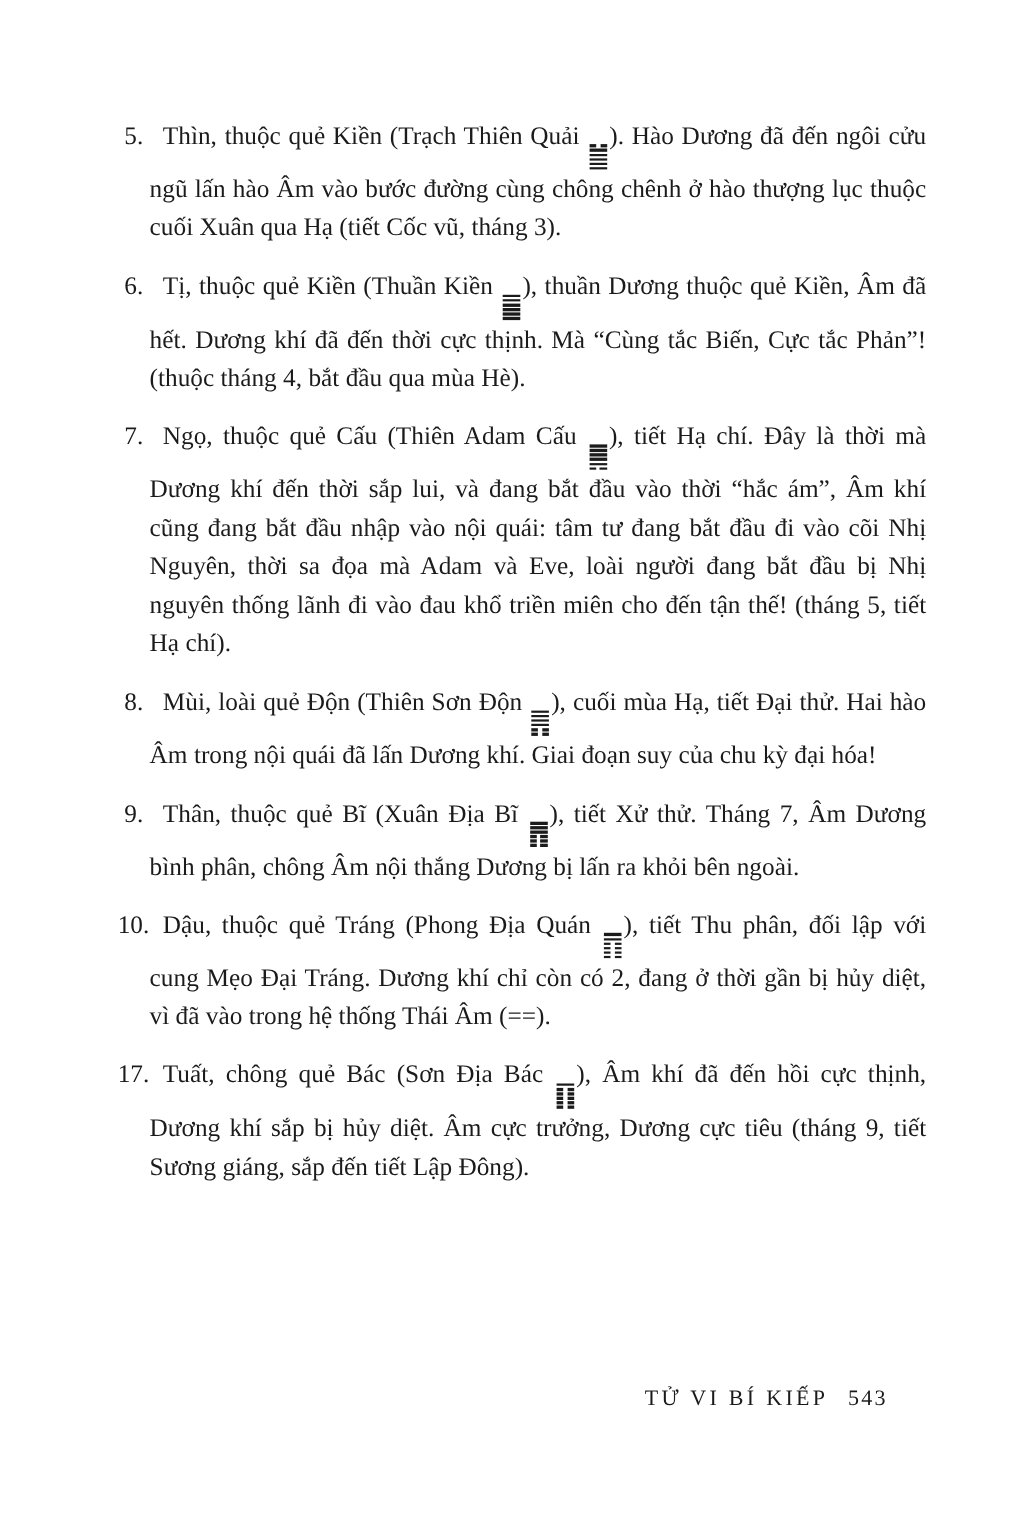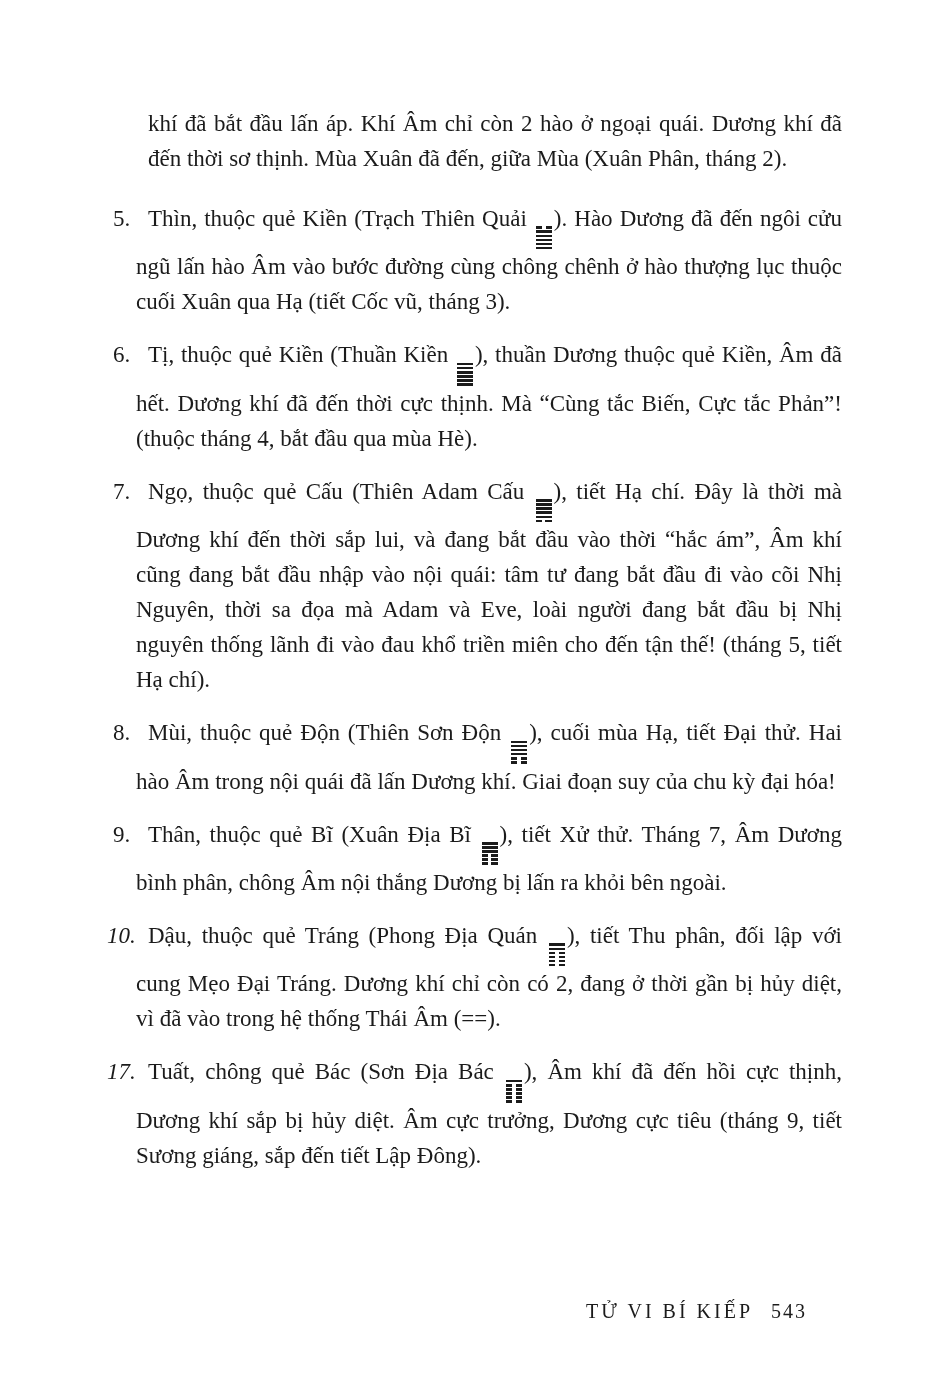--- a/index.html
+++ b/index.html
@@ -29,53 +29,51 @@
   .item {
     position:relative;
     margin:0 0 18px 0;
     text-indent:12px;
   }
   .item .num {
     position:absolute;
     left:-23px; top:0;
     text-indent:0;
   }
-  .item.wide .num { left:-29px;font-style:italic; }
+  .item.wide .num { left:-29px; }
   
   .hexagram {
     display:inline-flex;
     flex-direction:column;
     justify-content:space-between;
     width:16px; height:23px;
     vertical-align:-3px;
     margin:0 2px;
     text-indent:0;
   }
   .hx-row { display:block; height:2.6px; background:#1b1b1b; }
   .hx-row.broken { background:none; display:flex; justify-content:space-between; }
   .hx-row.broken i { display:block; width:6.2px; height:2.6px; background:#1b1b1b; }
   .footer {
     position:absolute;
     top:1260px; right:126px;
     font-size:20px;
     letter-spacing:3px;
-    margin-top:40px;
   }
   .footer .pagenum {
     margin-left:18px;
     letter-spacing:2px;
   }
 </style>
 </head>
 <body>
 
 <div class="page">
   <div class="content">
 
-    <p class="intro">khí đã bắt đầu lấn áp. Khí Âm chỉ còn 2 hào ở ngoại quái. Dương khí đã đến thời sơ thịnh. Mùa Xuân đã đến, giữa Mùa (Xuân Phân, tháng 2).</p>
 
     <div class="item">
       <span class="num">5.</span><span>Thìn, thuộc quẻ Kiền (Trạch Thiên Quải </span><span class="hexagram">
           <span class="hx-row broken">
             <i></i>
             <i></i>
           </span>
           <span class="hx-row"></span>
           <span class="hx-row"></span>
           <span class="hx-row"></span>
@@ -103,21 +101,21 @@
           <span class="hx-row"></span>
           <span class="hx-row"></span>
           <span class="hx-row broken">
             <i></i>
             <i></i>
           </span>
         </span><span>), tiết Hạ chí. Đây là thời mà Dương khí đến thời sắp lui, và đang bắt đầu vào thời “hắc ám”, Âm khí cũng đang bắt đầu nhập vào nội quái: tâm tư đang bắt đầu đi vào cõi Nhị Nguyên, thời sa đọa mà Adam và Eve, loài người đang bắt đầu bị Nhị nguyên thống lãnh đi vào đau khổ triền miên cho đến tận thế! (tháng 5, tiết Hạ chí).</span>
     </div>
 
     <div class="item">
-      <span class="num">8.</span><span>Mùi, thuộc quẻ Độn (Thiên Sơn Độn </span><span class="hexagram">
+      <span class="num">8.</span><span>Mùi, loài quẻ Độn (Thiên Sơn Độn </span><span class="hexagram">
           <span class="hx-row"></span>
           <span class="hx-row"></span>
           <span class="hx-row"></span>
           <span class="hx-row"></span>
           <span class="hx-row broken">
             <i></i>
             <i></i>
           </span>
           <span class="hx-row broken">
             <i></i>

